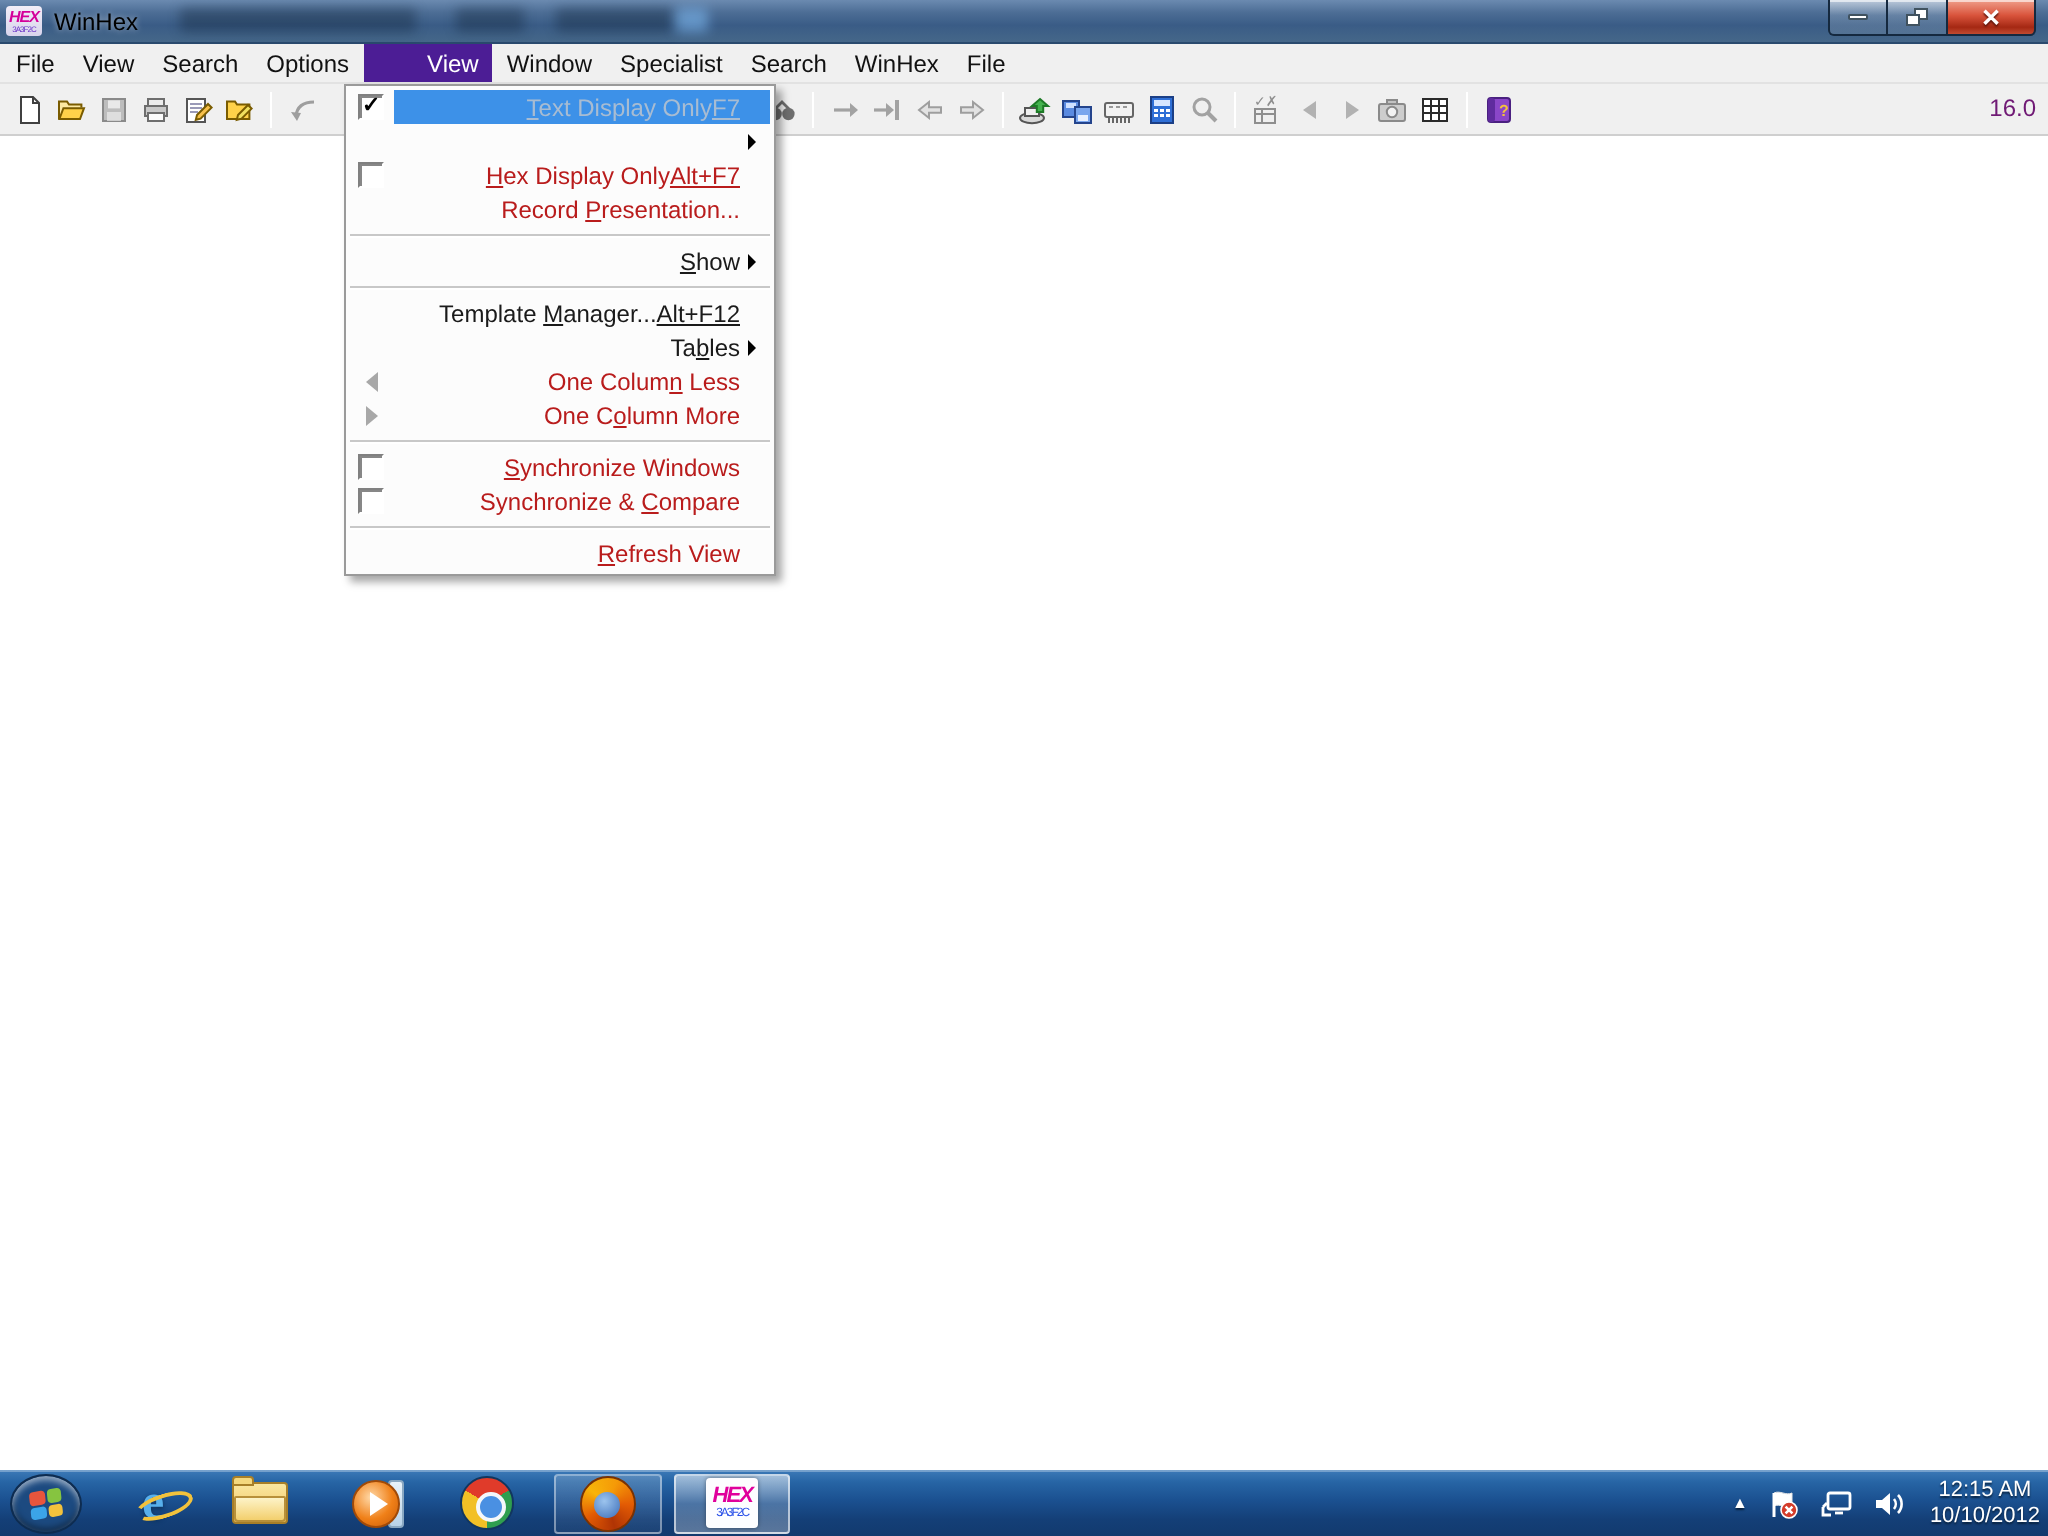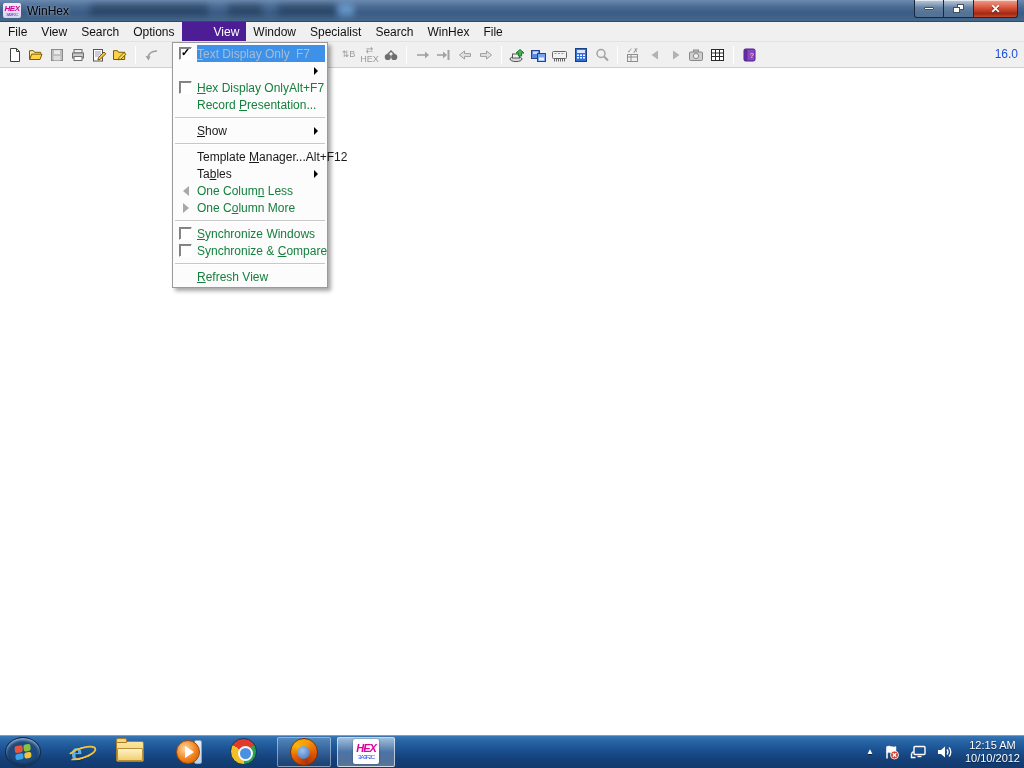--- a/index.html
+++ b/index.html
@@ -43,34 +43,34 @@
   .mb-item.active { background:#4c1d95; color:#fff;padding-left:32px; }
 
   
   .toolbar { position:absolute; left:0; top:42px; width:1024px; height:26px; background:#f0f0f0;
     border-bottom:1px solid #cfcfcf; display:flex; align-items:center; padding-left:4px; }
   .tb { width:21px; height:21px; display:flex; align-items:center; justify-content:center; border-radius:2px; }
   .tsep { width:1px; height:18px; background:#bdbdbd; border-right:1px solid #fff; margin:0 5px; }
   .tb-spacer { width:176px; height:1px; }
   .tb svg { display:block; }
   .tb .txt { font-size:9px; color:#9a9a9a; line-height:1; text-align:center; }
-  .version { position:absolute; right:6px; top:5px; font-size:12px; color:#1d4ed8; }
+  .version { position:absolute; right:6px; top:5px; font-size:12px; color:#701a75; }
 
   
   .workarea { position:absolute; left:0; top:68px; width:1024px; height:667px; background:#fff; }
 
   
-  .dropdown { position:absolute; left:172px; top:42px; width:156px; background:#fcfcfc;
-    border:1px solid #9a9a9a; box-shadow:3px 3px 4px rgba(0,0,0,.35); padding:2px 1px; z-index:50; font-size:12px; }
+  .dropdown { position:absolute; left:172px; top:42px; width:216px; background:#fcfcfc;
+    border:1px solid #9a9a9a; box-shadow:3px 3px 4px rgba(0,0,0,.35); padding:2px 1px; z-index:50; font-size:12px;text-align:right; }
   .mi { position:relative; height:17px; display:flex; align-items:center; color:#1a1a1a; }
   .mi .gut { width:23px; display:flex; align-items:center; justify-content:center; flex:0 0 23px; z-index:1; }
   .mi .lbl { flex:1; z-index:1; white-space:nowrap; }
-  .mi .sc { margin-right:4px; z-index:1; white-space:nowrap; }
+  .mi .sc { margin-right:4px; z-index:1; white-space:nowrap;text-decoration:underline; }
   .mi .sub { width:12px; flex:0 0 12px; display:flex; align-items:center; justify-content:flex-start; z-index:1; }
-  .mi.dis .lbl, .mi.dis .sc { color:#15803d; }
+  .mi.dis .lbl, .mi.dis .sc { color:#b91c1c; }
   .mi.hl::before { content:""; position:absolute; left:23px; right:1px; top:0; bottom:0; background:#3d91e8; }
   .mi.hl .lbl, .mi.hl .sc { color:#a8bcd2; }
   .msep { height:9px; display:flex; align-items:center; padding:0 1px; }
   .msep div { height:2px; width:100%; border-top:1px solid #c8c8c8; border-bottom:1px solid #fff; }
   .cb { width:13px; height:13px; background:#fff; border:1px solid; border-color:#808080 #fff #fff #808080;
     box-shadow:inset 1px 1px 0 #404040a0; position:relative; }
   .cb.checked::after { content:"✓"; position:absolute; left:1px; top:-2px; font-size:11px; font-weight:bold; color:#000; }
   .tri-r { width:0; height:0; border-left:4px solid #000; border-top:4px solid transparent; border-bottom:4px solid transparent; }
   .tri-r.gray { border-left-color:#a8a8a8; border-left-width:6px; border-top-width:5px; border-bottom-width:5px; }
   .tri-l.gray { width:0; height:0; border-right:6px solid #a8a8a8; border-top:5px solid transparent; border-bottom:5px solid transparent; }

